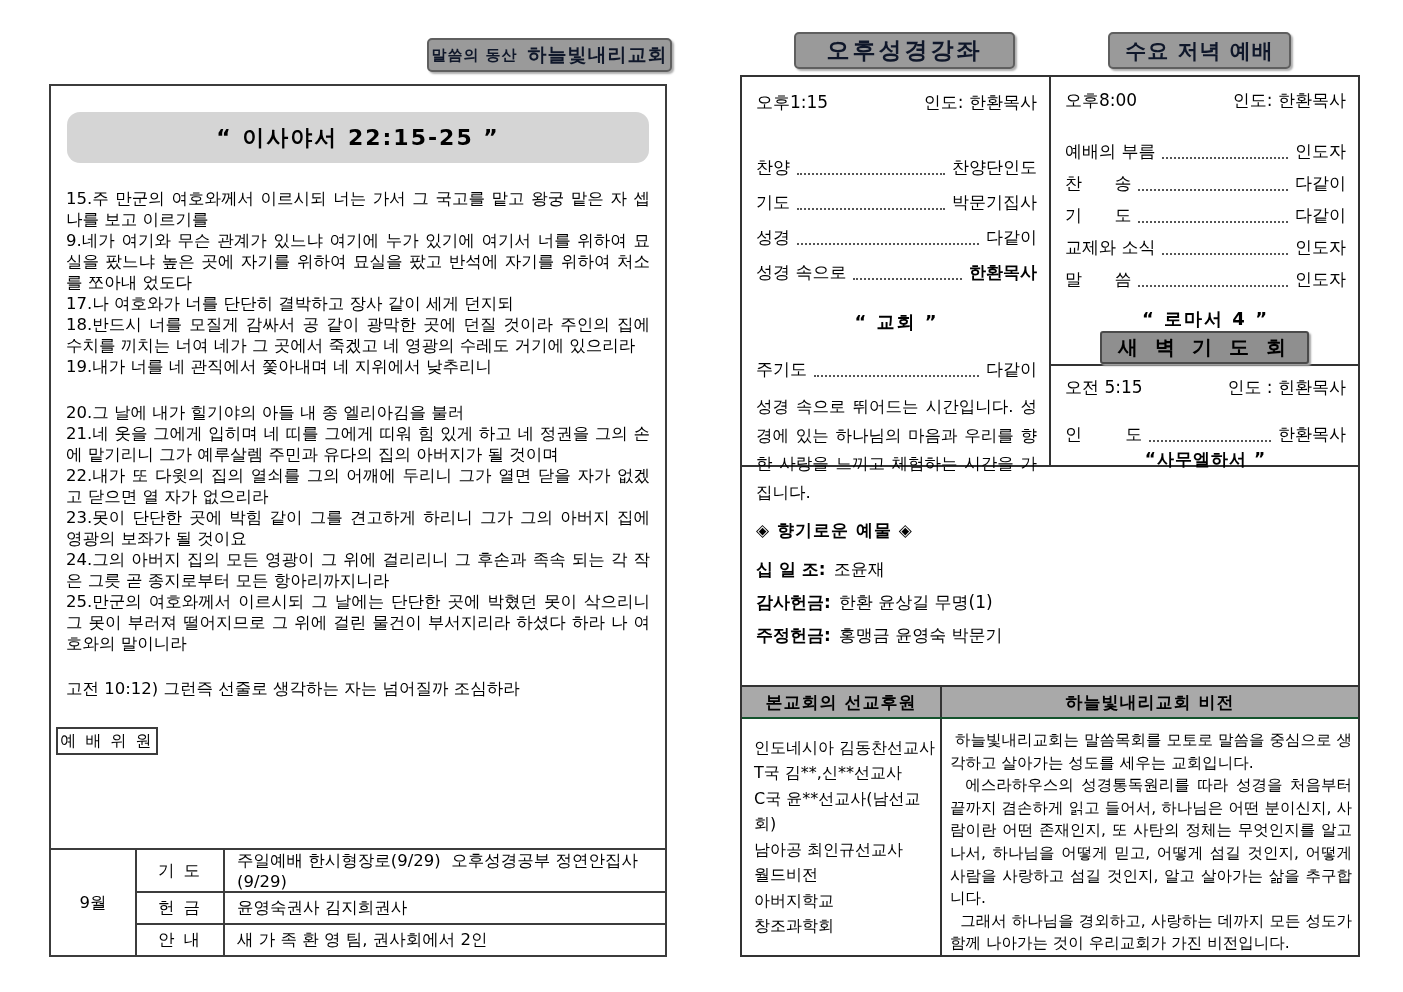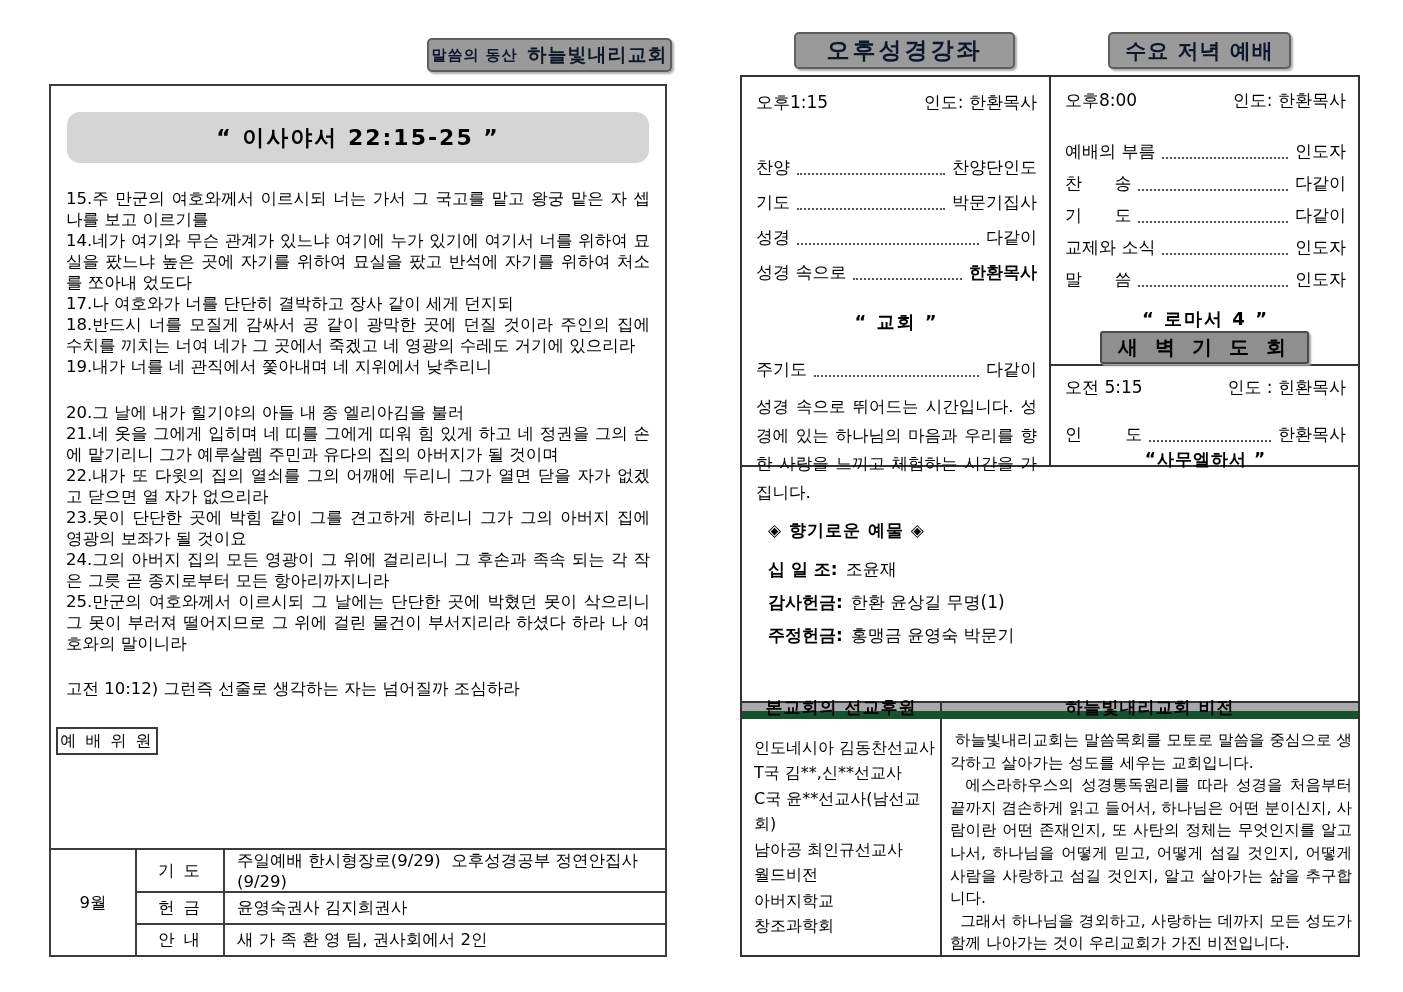--- a/index.html
+++ b/index.html
@@ -97,27 +97,27 @@
     background:#8f8f8f; border:2px solid #4a4a4a; border-radius:3px;
     box-shadow:2px 2px 2px #a5a5a5;
     padding:1px 16px;
     font-size:20px; font-weight:bold; letter-spacing:5px;
   }
   .dawn-content { flex:1; padding:10px 12px 0 14px; }
   .dawn-items { margin-top:24px; }
   .dawn-items .oi { margin-bottom:2px; }
   .dawn-content .center-quote { font-size:17px; letter-spacing:1px; }
 
-  .offerings { height:237px; border-bottom:2px solid #333; padding:52px 26px 0; font-size:17px; }
+  .offerings { height:237px; border-bottom:2px solid #333; padding:52px 14px 0; font-size:17px; }
   .offerings-title { font-weight:bold; letter-spacing:1px; margin-bottom:16px; }
   .off-row { display:flex; margin-bottom:10px; white-space:pre; }
   .off-row .off-label { font-weight:bold; margin-right:8px; }
 
   .mission { flex:1; display:flex; flex-direction:column; }
-  .mission-header { display:flex; height:16px; border-bottom:8px solid #14532d; }
+  .mission-header { display:flex; height:32px; border-bottom:2px solid #14532d; }
   .mission-header .mh-cell {
     background:#a9a9a9; display:flex; align-items:center; justify-content:center;
     font-size:17px; font-weight:bold; letter-spacing:1px;
   }
   .mh-left { width:200px; border-right:2px solid #333; }
   .mh-right { flex:1; }
   .mission-body { flex:1; display:flex; }
   .mission-list { width:200px; border-right:2px solid #333; padding:16px 0 0 12px; font-size:16px; line-height:25.4px; }
   .mission-list p { margin:0; }
   .vision { flex:1; padding:10px 6px 0 8px; font-size:15.5px; line-height:22.6px; }
@@ -135,21 +135,21 @@
 <div class="badge badge-wednesday">수요 저녁 예배</div>
 
 <div class="page-left">
 
   <div class="title-banner">“ 이사야서 22:15-25 ”</div>
 
   <div class="verses">
     <div>
 
     <p>15.주 만군의 여호와께서 이르시되 너는 가서 그 국고를 맡고 왕궁 맡은 자 셉나를 보고 이르기를</p>
-        <p>14.네가 여기와 무슨 관계가 있느냐 여기에 누가 있기에 여기서 너를 위하여 묘실을 팠느냐 높은 곳에 자기를 위하여 묘실을 팠고 반석에 자기를 위하여 처소를 쪼아내 었도다</p>
+        <p>9.네가 여기와 무슨 관계가 있느냐 여기에 누가 있기에 여기서 너를 위하여 묘실을 팠느냐 높은 곳에 자기를 위하여 묘실을 팠고 반석에 자기를 위하여 처소를 쪼아내 었도다</p>
         <p>17.나 여호와가 너를 단단히 결박하고 장사 같이 세게 던지되</p>
         <p>18.반드시 너를 모질게 감싸서 공 같이 광막한 곳에 던질 것이라 주인의 집에 수치를 끼치는 너여 네가 그 곳에서 죽겠고 네 영광의 수레도 거기에 있으리라</p>
         <p>19.내가 너를 네 관직에서 쫓아내며 네 지위에서 낮추리니</p>
       </div>
     <div class="verse-gap"></div>
     <div>
 
     <p>20.그 날에 내가 힐기야의 아들 내 종 엘리아김을 불러</p>
         <p>21.네 옷을 그에게 입히며 네 띠를 그에게 띠워 힘 있게 하고 네 정권을 그의 손에 맡기리니 그가 예루살렘 주민과 유다의 집의 아버지가 될 것이며</p>
         <p>22.내가 또 다윗의 집의 열쇠를 그의 어깨에 두리니 그가 열면 닫을 자가 없겠고 닫으면 열 자가 없으리라</p>

